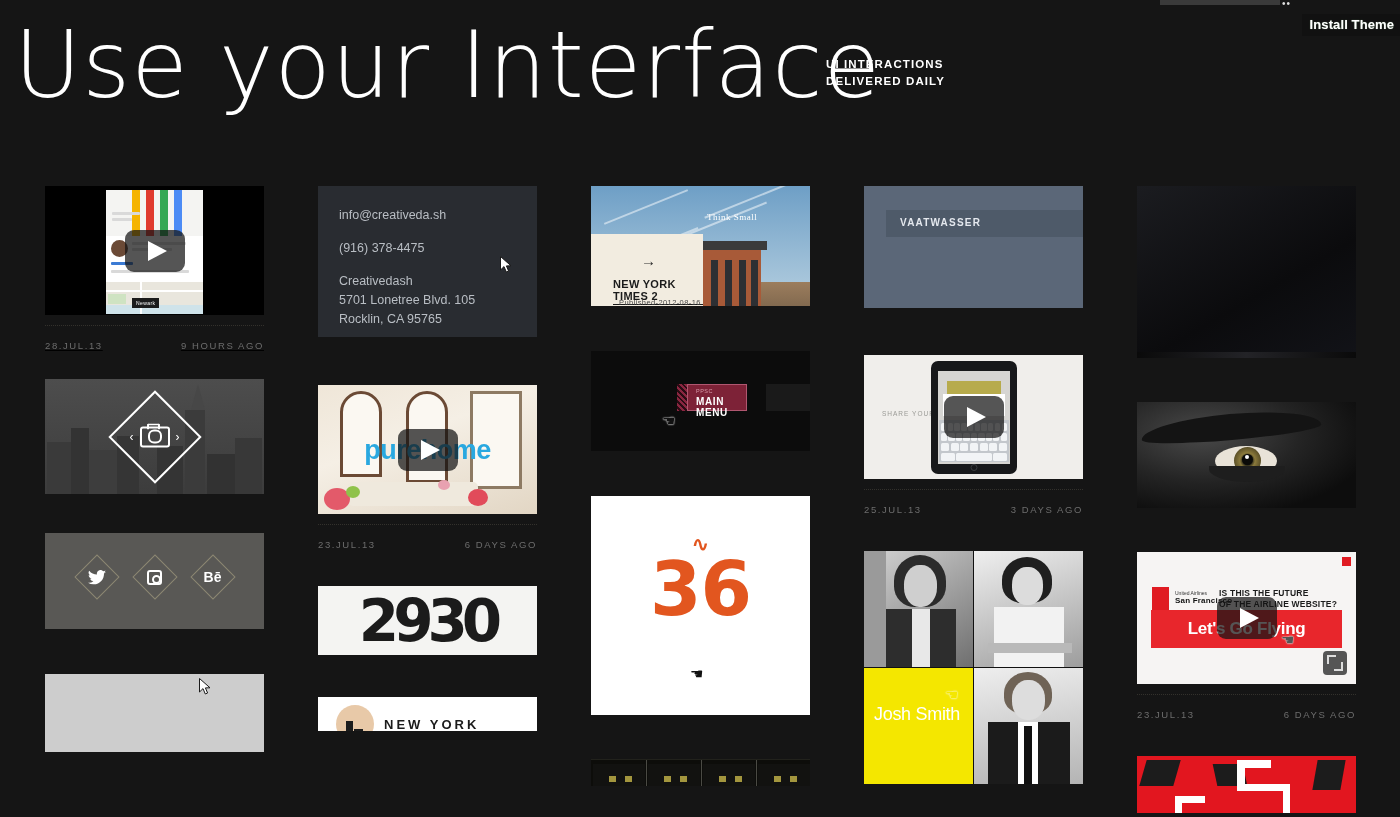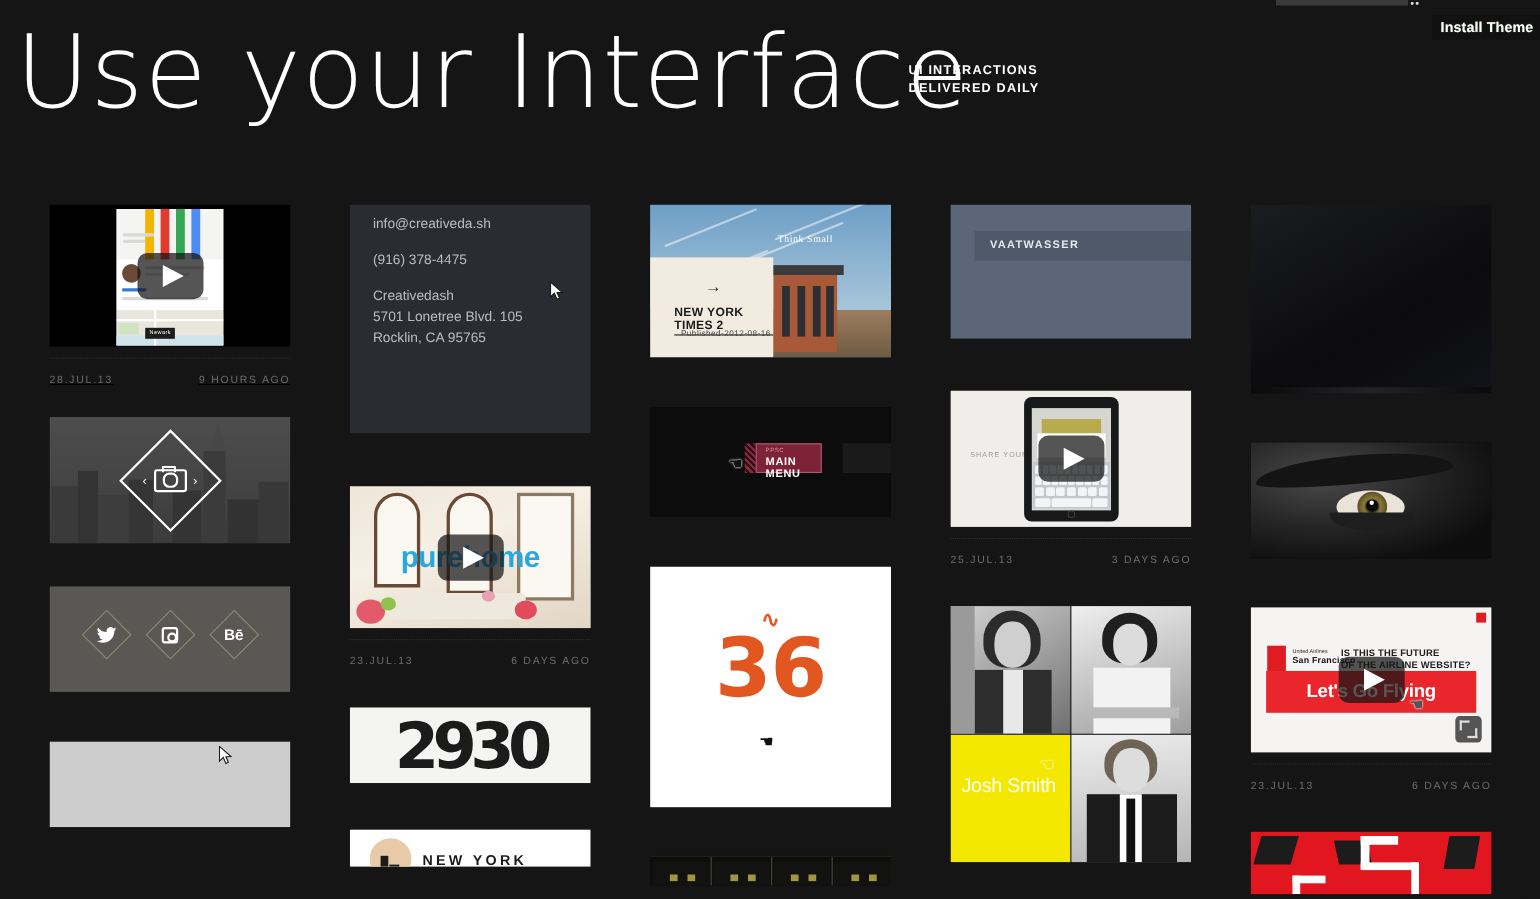--- a/index.html
+++ b/index.html
@@ -143,21 +143,21 @@
              display: flex; align-items: center; justify-content: center;
              color: #fff; font-size: 14px; font-weight: bold; }
   .ig-sq { width: 15px; height: 15px; border: 2px solid #fff; border-radius: 3px; position: relative; }
   .ig-sq::after { content:""; position:absolute; left:3px; top:3px; width:5px; height:5px;
                   border:2px solid #fff; border-radius:5px; }
 
   
   .c-gray { height: 78px; background: #cdcdcd; }
 
   
-  .c-contact { height: 208px; background: #292c31; padding: 8px 21px; }
+  .c-contact { height: 151px; background: #292c31; padding: 20px 21px; }
   .c-contact p { color: #b9bec4; font-size: 12.5px; line-height: 19px; margin-bottom: 14px; }
   .c-contact p.addr { margin-bottom: 0; }
 
   
   .c-pure { height: 129px; background: #e8dfd2; }
   .pure-room { position: absolute; inset: 0;
      background: linear-gradient(160deg,#efe6d8 0%,#f5efe5 40%,#e2d6c4 100%); }
   .win { position: absolute; top: 6px; background: #fbf8f2; border: 3px solid #6b4a35;
          border-radius: 22px 22px 0 0; }
   .win.w1 { left: 22px; width: 42px; height: 86px; }
@@ -177,21 +177,21 @@
 
   
   .c-ny { height: 34px; background: #fff; }
   .ny-badge { position: absolute; left: 18px; top: 8px; width: 38px; height: 38px;
               border-radius: 50%; background: #e8c9a8; overflow: hidden; }
   .ny-badge .sh { position: absolute; bottom: 0; background: #1c1c1c; }
   .ny-text { position: absolute; left: 66px; top: 20px; font-size: 13px; font-weight: bold;
              letter-spacing: 3px; color: #1b1b1b; }
 
   
-  .c-nyt { height: 139px; background: #4f7fa8; }
+  .c-nyt { height: 120px; background: #4f7fa8; }
   .nyt-sky { position: absolute; left: 0; top: 0; width: 219px; height: 96px;
              background: linear-gradient(#6e9fc6,#a8c6db); }
   .nyt-ground { position: absolute; left: 0; top: 96px; width: 219px; height: 43px;
                 background: linear-gradient(#9c7d5d,#6e5b45); }
   .nyt-trail { position: absolute; background: rgba(255,255,255,.5); height: 2px; transform: rotate(-22deg); }
   .nyt-think { position: absolute; left: 116px; top: 26px; color: #fff; font-size: 9px;
                font-family: "Liberation Serif", serif; letter-spacing: .5px; }
   .nyt-panel { position: absolute; left: 0; top: 48px; width: 112px; height: 91px; background: #f2ece0; }
   .nyt-arrow { position: absolute; left: 50px; top: 18px; color: #2b2b2b; font-size: 15px; }
   .nyt-title { position: absolute; left: 22px; top: 44px; font-size: 11px; font-weight: bold;

